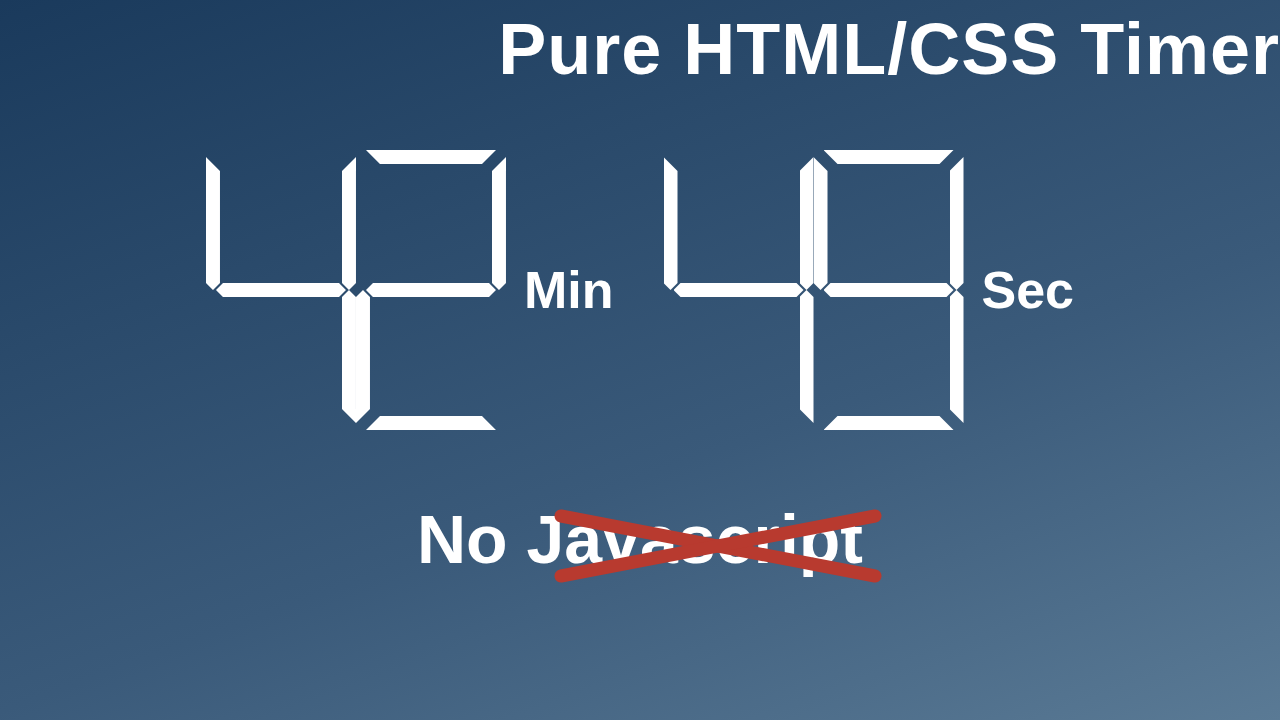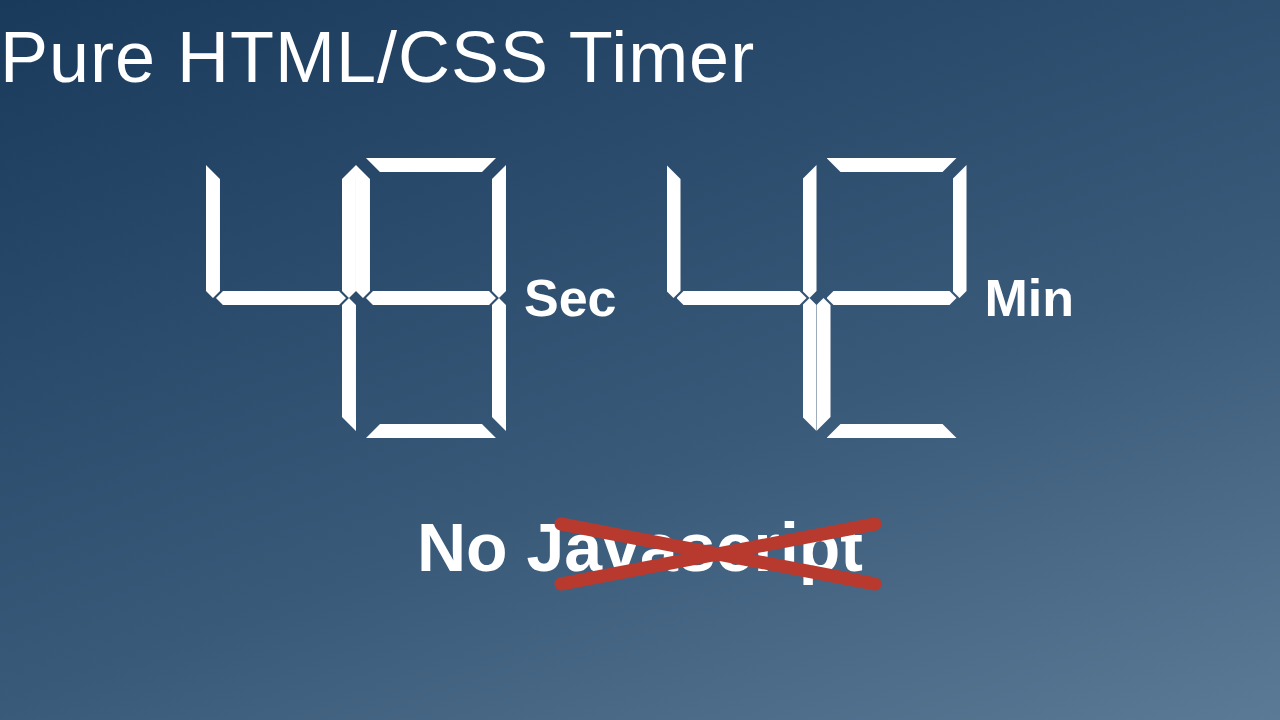--- a/index.html
+++ b/index.html
@@ -7,23 +7,23 @@
       width: 1280px;
       height: 720px;
       background: linear-gradient(160deg, #1a3a5c 0%, #3a5a7a 60%, #5a7a95 100%);
       font-family: Arial, Helvetica, sans-serif;
       color: #fff;
       overflow: hidden;
       position: relative;
     }
     .title {
       font-size: 72px;
-      font-weight: normal;
-      text-align: left;
-      padding-top: 16px;
+      font-weight: bold;
+      text-align: right;
+      padding-top: 8px;
       letter-spacing: 1px;
     }
     .timer-row {
       display: flex;
       justify-content: center;
       align-items: flex-end;
       margin-top: 60px;
       gap: 50px;
     }
     .time-group {
@@ -102,46 +102,46 @@
     <div class="digits">
       <div class="digit">
           <div class="seg b"></div>
           <div class="seg c"></div>
           <div class="seg f"></div>
           <div class="seg g"></div>
         </div>
       <div class="digit">
           <div class="seg a"></div>
           <div class="seg b"></div>
-          <div class="seg c"></div>
           <div class="seg d"></div>
-          <div class="seg f"></div>
+          <div class="seg e"></div>
           <div class="seg g"></div>
         </div>
     </div>
-    <div class="unit">Sec</div>
+    <div class="unit">Min</div>
   </div>
 
   <div class="time-group">
     <div class="digits">
       <div class="digit">
           <div class="seg b"></div>
           <div class="seg c"></div>
           <div class="seg f"></div>
           <div class="seg g"></div>
         </div>
       <div class="digit">
           <div class="seg a"></div>
           <div class="seg b"></div>
+          <div class="seg c"></div>
           <div class="seg d"></div>
-          <div class="seg e"></div>
+          <div class="seg f"></div>
           <div class="seg g"></div>
         </div>
     </div>
-    <div class="unit">Min</div>
+    <div class="unit">Sec</div>
   </div>
 </div>
 
 <div class="bottom">
   <span class="bottom-text">No Javascript</span>
   <svg class="strike" viewBox="0 0 330 80" preserveAspectRatio="none">
     <line x1="8" y1="10" x2="322" y2="70" stroke-width="13" stroke-linecap="round" stroke="#b83a2f"></line>
     <line x1="8" y1="70" x2="322" y2="10" stroke-width="13" stroke-linecap="round" stroke="#b83a2f"></line>
   </svg>
 </div>

